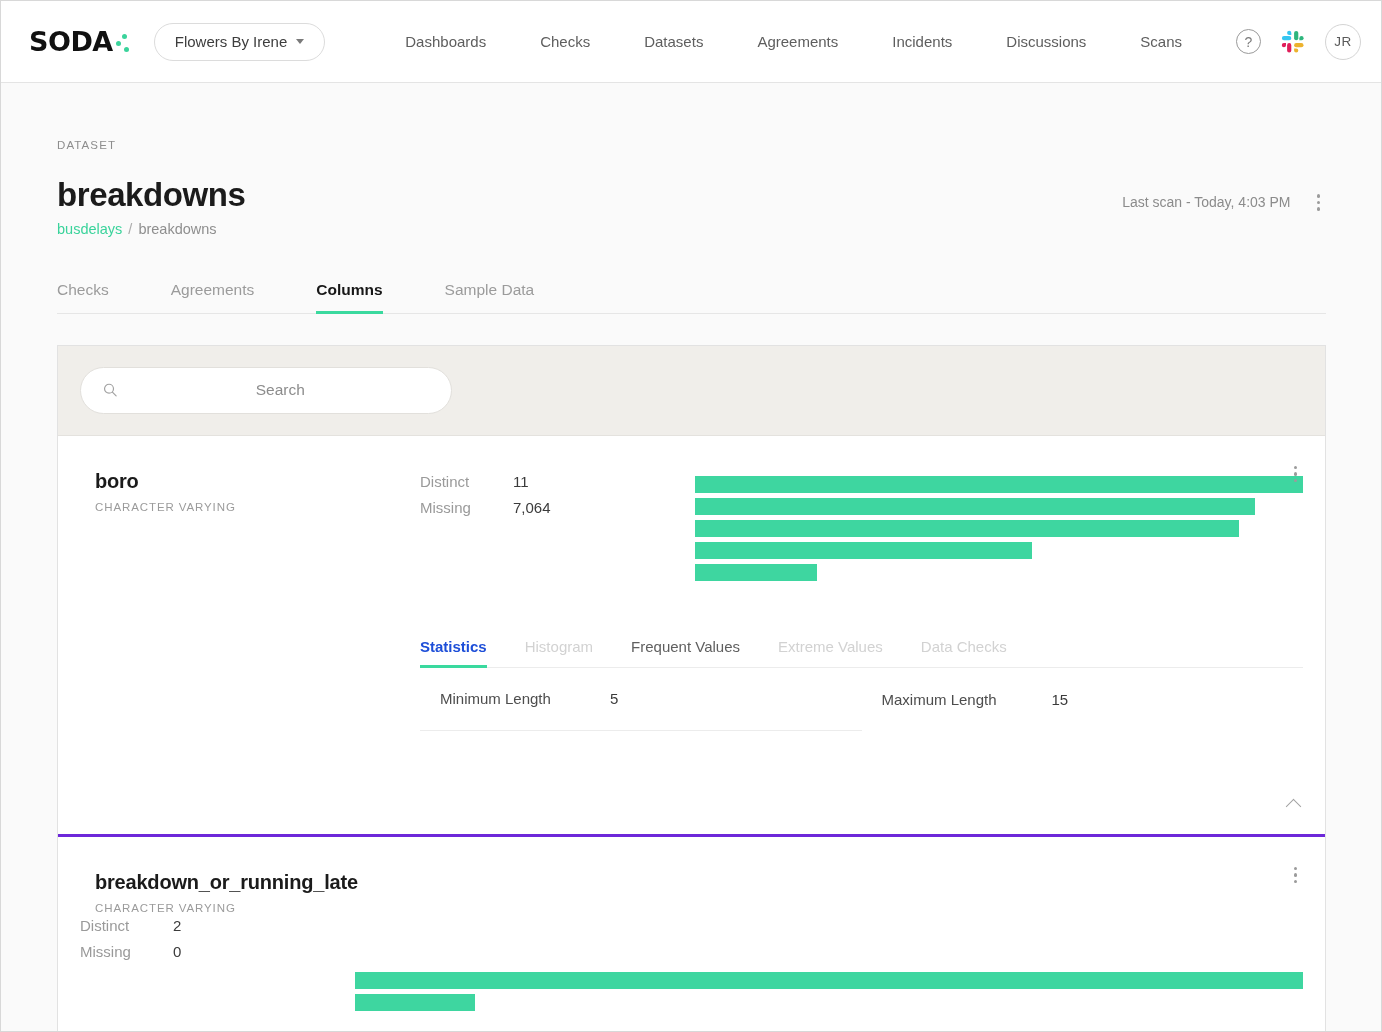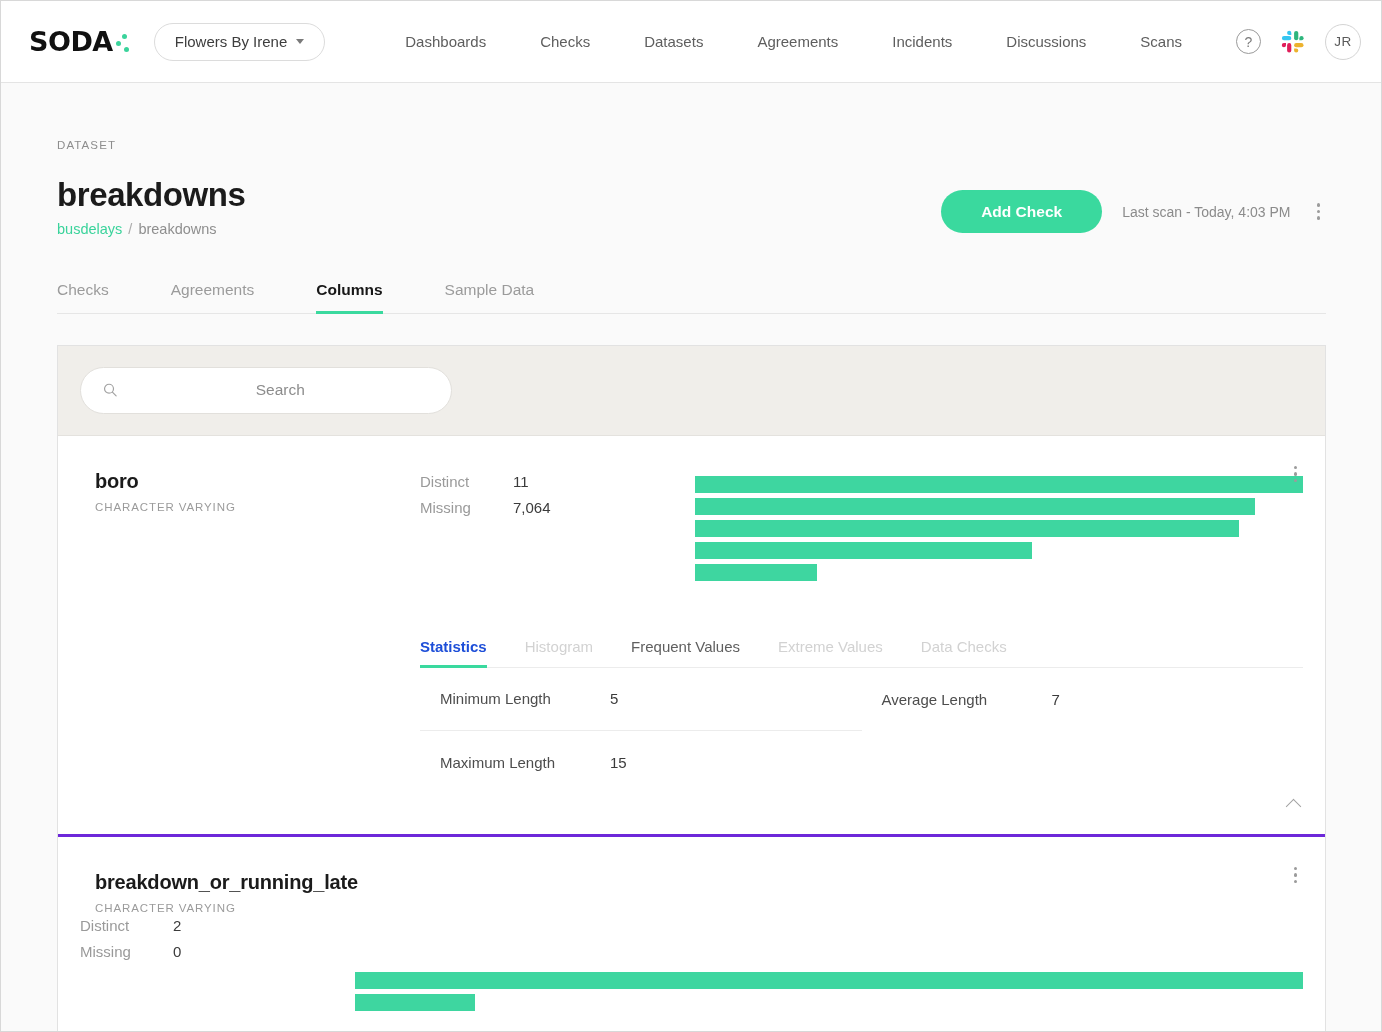--- a/index.html
+++ b/index.html
@@ -260,21 +260,20 @@
       <div>
         <div class="page-title">breakdowns</div>
         <div class="breadcrumb">
           <span class="bc-link">busdelays</span>
           <span class="bc-sep">/</span>
           <span>breakdowns</span>
         </div>
       </div>
 
       <div class="header-actions">
-        <button class="btn-primary">Add Check</button>
         <div class="last-scan">Last scan - Today, 4:03 PM</div>
         <div class="kebab">
             <span></span>
             <span></span>
             <span></span>
           </div>
       </div>
     </div>
 
     <div class="tabs">
@@ -333,24 +332,20 @@
             <div class="subtab disabled">Extreme Values</div>
             <div class="subtab disabled">Data Checks</div>
           </div>
 
           <div class="stat-grid">
             <div class="stat-cell">
               <span class="stat-name">Minimum Length</span>
               <span class="stat-val">5</span>
             </div>
             <div class="stat-cell no-border">
-              <span class="stat-name">Average Length</span>
-              <span class="stat-val">7</span>
-            </div>
-            <div class="stat-cell no-border">
               <span class="stat-name">Maximum Length</span>
               <span class="stat-val">15</span>
             </div>
             <div class="stat-cell no-border"></div>
           </div>
         </div>
 
         <div class="kebab row-kebab">
             <span></span>
             <span></span>

